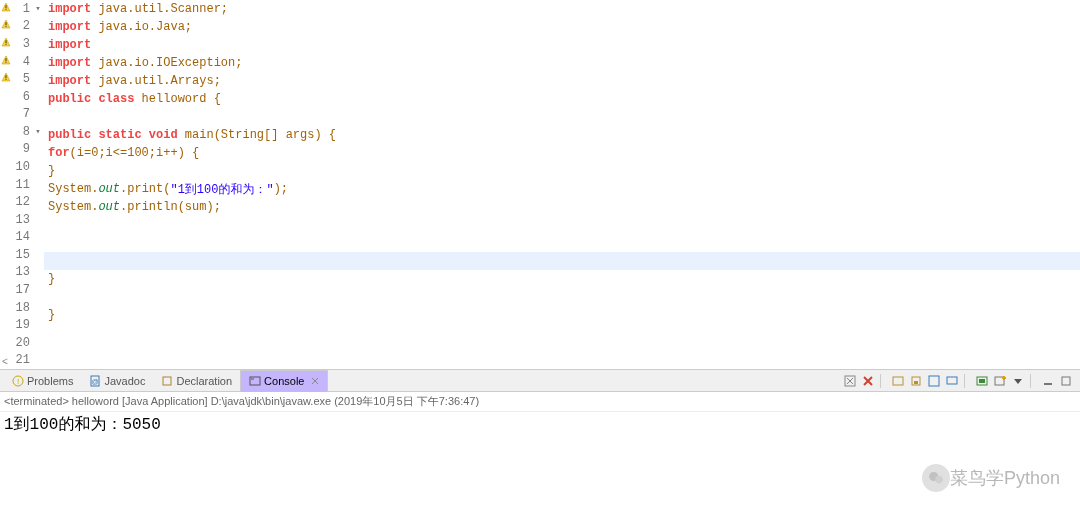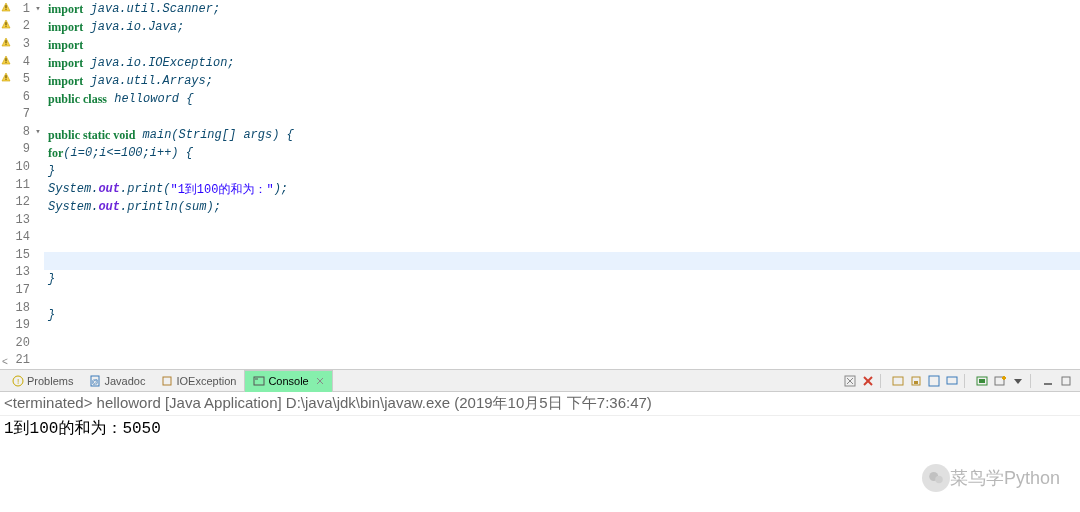--- a/index.html
+++ b/index.html
@@ -5,36 +5,36 @@
   * { box-sizing: border-box; margin: 0; padding: 0; }
   body { font-family: "Consolas", "Courier New", monospace; font-size: 12px; background: #fff; color: #333; width: 1080px; height: 512px; overflow: hidden; display: flex; flex-direction: column; }
   .editor { flex: 0 0 auto; display: flex; height: 370px; border-bottom: 1px solid #ccc; overflow: hidden; position: relative; }
   .gutter { display: flex; flex-direction: column; background: #fff; user-select: none; }
   .grow { display: flex; height: 18px; align-items: center; }
   .anncol { width: 12px; text-align: center; }
   .numcol { width: 20px; text-align: right; color: #787878; padding-right: 2px; }
   .code { flex: 1; display: flex; flex-direction: column; font-family: "Consolas","Courier New",monospace; }
   .crow { height: 18px; white-space: pre; display: flex; align-items: center; padding-left: 4px; }
   .crow.highlight { background: #e8f2fe; width: 100%; }
-  .kw { color: #15803d; font-weight: bold; font-family: Liberation Serif, serif; }
+  .kw { color: #ef4444; font-weight: bold; }
   .str { color: #2a00ff; }
-  .fld { color: #6d28d9; font-style: italic; font-weight: bold; }
-  .tks { color: #0c4a6e; font-style: italic; }
+  .fld { color: #15803d; font-style: italic; }
+  .tks { color: #a16207; }
   .warn-icon { width: 10px; height: 10px; display: inline-block; }
   .warn-icon svg { width: 10px; height: 10px; display: block; }
   .foldcol { width: 12px; text-align: center; color: #787878; font-size: 9px; }
   .scroll-hint { position: absolute; bottom: 2px; left: 2px; color: #888; font-family: sans-serif; font-size: 10px; }
   .tabs { display: flex; align-items: center; border-bottom: 1px solid #ccc; background: #f0f0f0; font-family: "Segoe UI", sans-serif; font-size: 11px; height: 22px; padding-left: 4px; }
   .tab { display: flex; align-items: center; gap: 3px; padding: 0 8px; height: 22px; color: #555; cursor: pointer; }
-  .tab.active { background: #86efac; border-top: 1px solid #ccc; border-left: 1px solid #ccc; border-right: 1px solid #ccc; color: #000; }
+  .tab.active { background: #c4b5fd; border-top: 1px solid #ccc; border-left: 1px solid #ccc; border-right: 1px solid #ccc; color: #000; }
   .tab-spacer { flex: 1; }
   .console-toolbar { display: flex; align-items: center; gap: 2px; padding-right: 6px; }
   .tbtn { width: 16px; height: 16px; display: flex; align-items: center; justify-content: center; cursor: pointer; }
   .tbtn svg { width: 12px; height: 12px; }
-  .terminated { font-family: "Segoe UI", sans-serif; font-size: 15px; color: #666; padding: 2px 4px; border-bottom: 1px solid #eee; }
+  .terminated { font-family: "Segoe UI", sans-serif; font-size: 11px; color: #666; padding: 2px 4px; border-bottom: 1px solid #eee; }
   .console-out { font-family: "SimSun","Courier New",monospace; font-size: 16px; padding: 2px 4px; color: #000; }
   .watermark { position: absolute; right: 20px; bottom: 20px; display: flex; align-items: center; font-family: "Microsoft YaHei", sans-serif; color: #b0b0b0; font-size: 18px; opacity: 0.9; }
   .wechat-icon { width: 28px; height: 28px; background: #ddd; border-radius: 50%; display: flex; align-items: center; justify-content: center; }
   .wechat-icon svg { width: 18px; height: 18px; }
   .ticon { width: 12px; height: 12px; display: inline-block; }
 </style>
 </head>
 <body>
 
 <div class="editor">
@@ -202,21 +202,21 @@
         <span class="ticon"><svg viewBox="0 0 12 12">
             <rect x="2" y="1" width="8" height="10" fill="none" stroke="#3b7ab9"></rect>
             <text x="6" y="9" text-anchor="middle" font-size="7" fill="#3b7ab9">@</text>
           </svg></span>
         <span>Javadoc</span>
       </div>
       <div class="tab">
         <span class="ticon"><svg viewBox="0 0 12 12">
             <rect x="2" y="2" width="8" height="8" fill="none" stroke="#b08030"></rect>
           </svg></span>
-        <span>IOException</span>
+        <span>Declaration</span>
       </div>
       <div class="tab active">
         <span class="ticon"><svg viewBox="0 0 12 12">
             <rect x="1" y="2" width="10" height="8" fill="none" stroke="#555"></rect>
             <line x1="2" y1="4" x2="5" y2="4" stroke="#555"></line>
           </svg></span>
         <span>Console</span>
         <span style="margin-left: 4px;"><svg width="8" height="8" viewBox="0 0 8 8">
             <line x1="1" y1="1" x2="7" y2="7" stroke="#888"></line>
             <line x1="7" y1="1" x2="1" y2="7" stroke="#888"></line>

